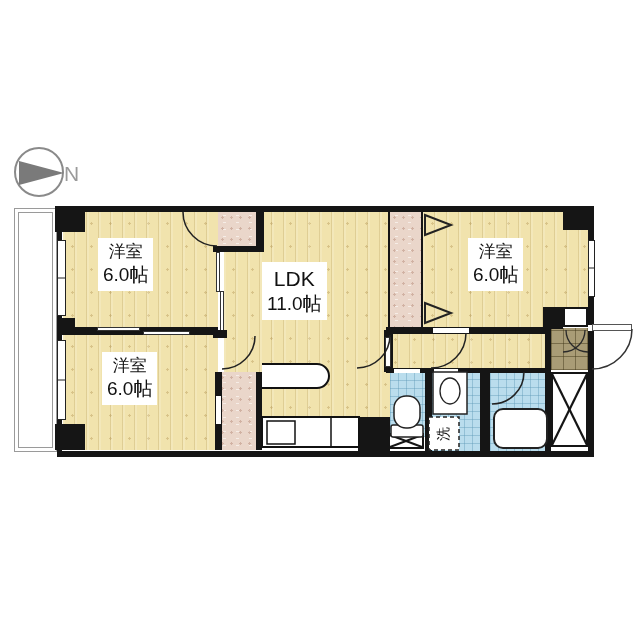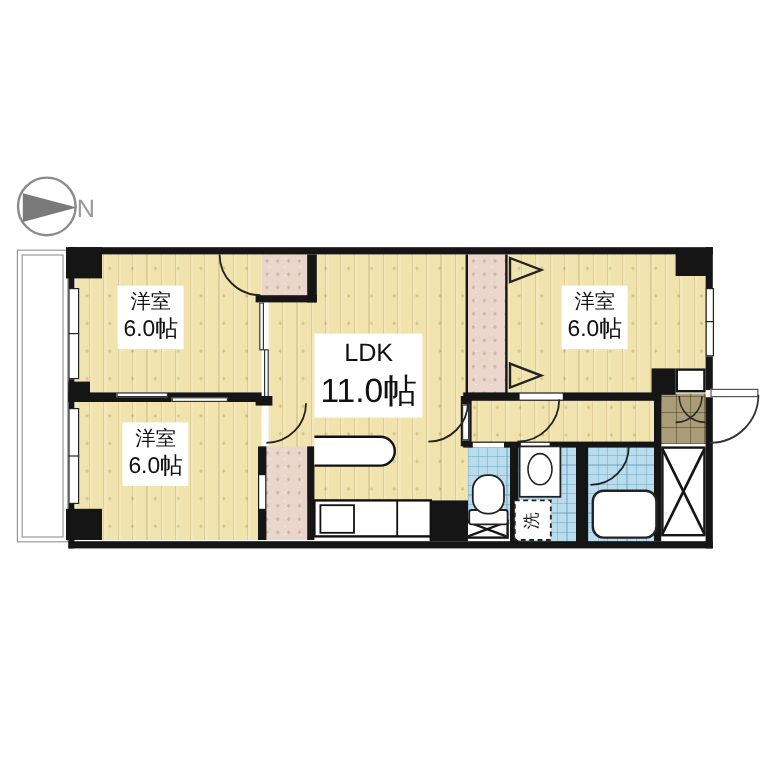--- a/index.html
+++ b/index.html
@@ -30,21 +30,21 @@
   .whitegap{position:absolute;background:#fff;}
   .slider{position:absolute;background:#fff;border:1px solid #333;box-sizing:border-box;}
   .window{position:absolute;background:#fff;border:1px solid #222;box-sizing:border-box;}
   .balcony{position:absolute;background:#fff;border:1.5px solid #9a9a9a;box-sizing:border-box;}
   .balcony::before{content:"";position:absolute;inset:3px;border:1px solid #9a9a9a;}
   
   .room-label{position:absolute;background:#fff;color:#111;text-align:center;
     padding:3px 5px;line-height:1.3;font-size:17px;white-space:nowrap;}
   .room-label .size{font-size:19px;}
   .room-label.big{font-size:21px;}
-  .room-label.big .size{font-size:28px;}
+  .room-label.big .size{font-size:19px;}
   svg.overlay{position:absolute;left:0;top:0;pointer-events:none;}
   .door-leaf{position:absolute;background:#fff;border:1px solid #555;box-sizing:border-box;}
 </style>
 </head>
 <body>
 
 <div class="canvas">
 
   <div class="balcony" style="left:14px;top:208px;width:43px;height:244px;"></div>
 
@@ -106,21 +106,21 @@
   <div class="window" style="left:57px;top:240px;width:9px;height:76px;"></div>
   <div class="window" style="left:57px;top:340px;width:9px;height:80px;"></div>
   <div class="window" style="left:588px;top:240px;width:7px;height:57px;"></div>
 
   <div class="door-leaf" style="left:592px;top:324px;width:40px;height:7px;"></div>
 
   <div class="room-label" style="left:98px;top:238px;">
     <div>洋室</div>
     <div class="size">6.0帖</div>
   </div>
-  <div class="room-label big" style="left:262px;top:262px;margin-top:16px;">
+  <div class="room-label big" style="left:262px;top:262px;">
     <div>LDK</div>
     <div class="size">11.0帖</div>
   </div>
   <div class="room-label" style="left:468px;top:238px;">
     <div>洋室</div>
     <div class="size">6.0帖</div>
   </div>
   <div class="room-label" style="left:102px;top:352px;">
     <div>洋室</div>
     <div class="size">6.0帖</div>

